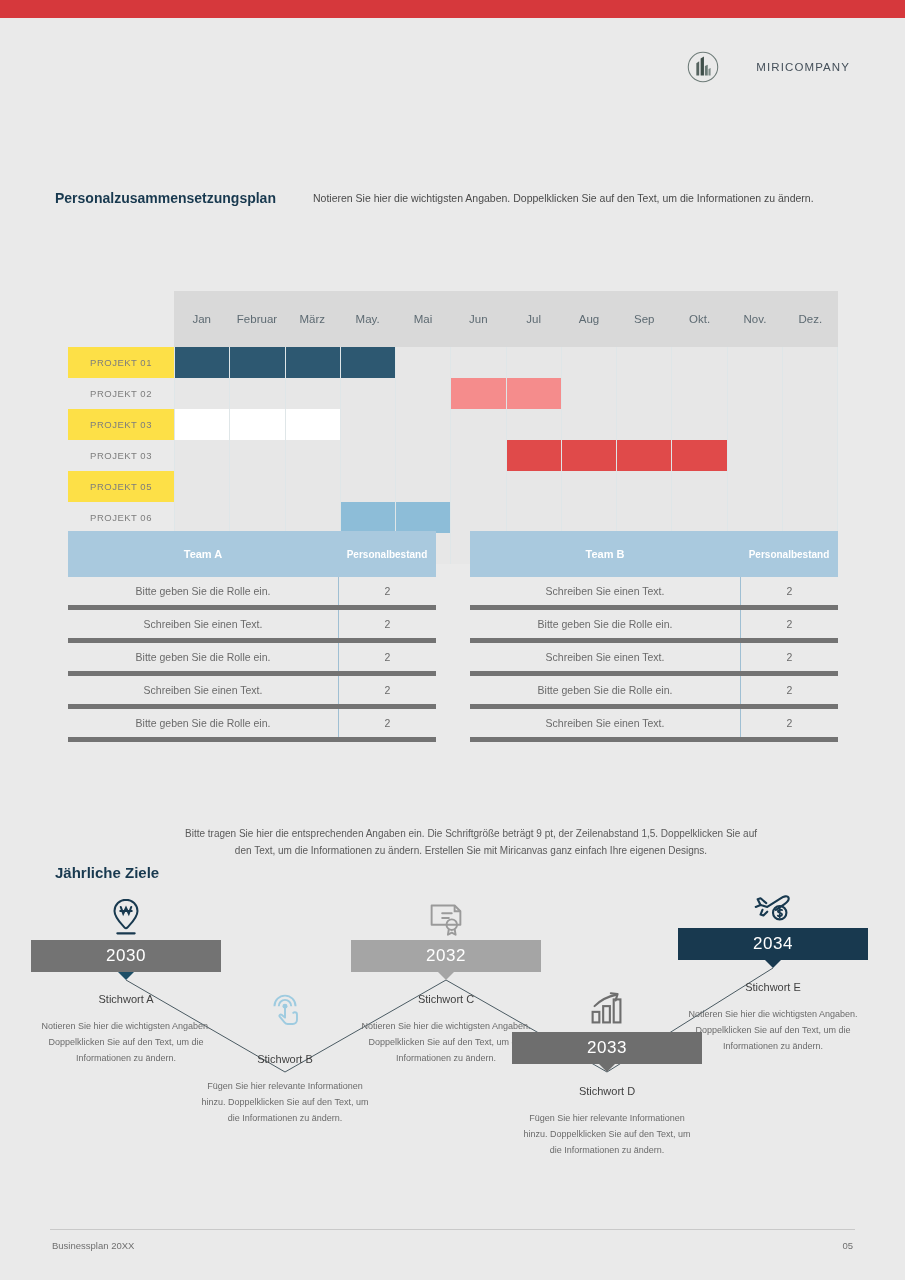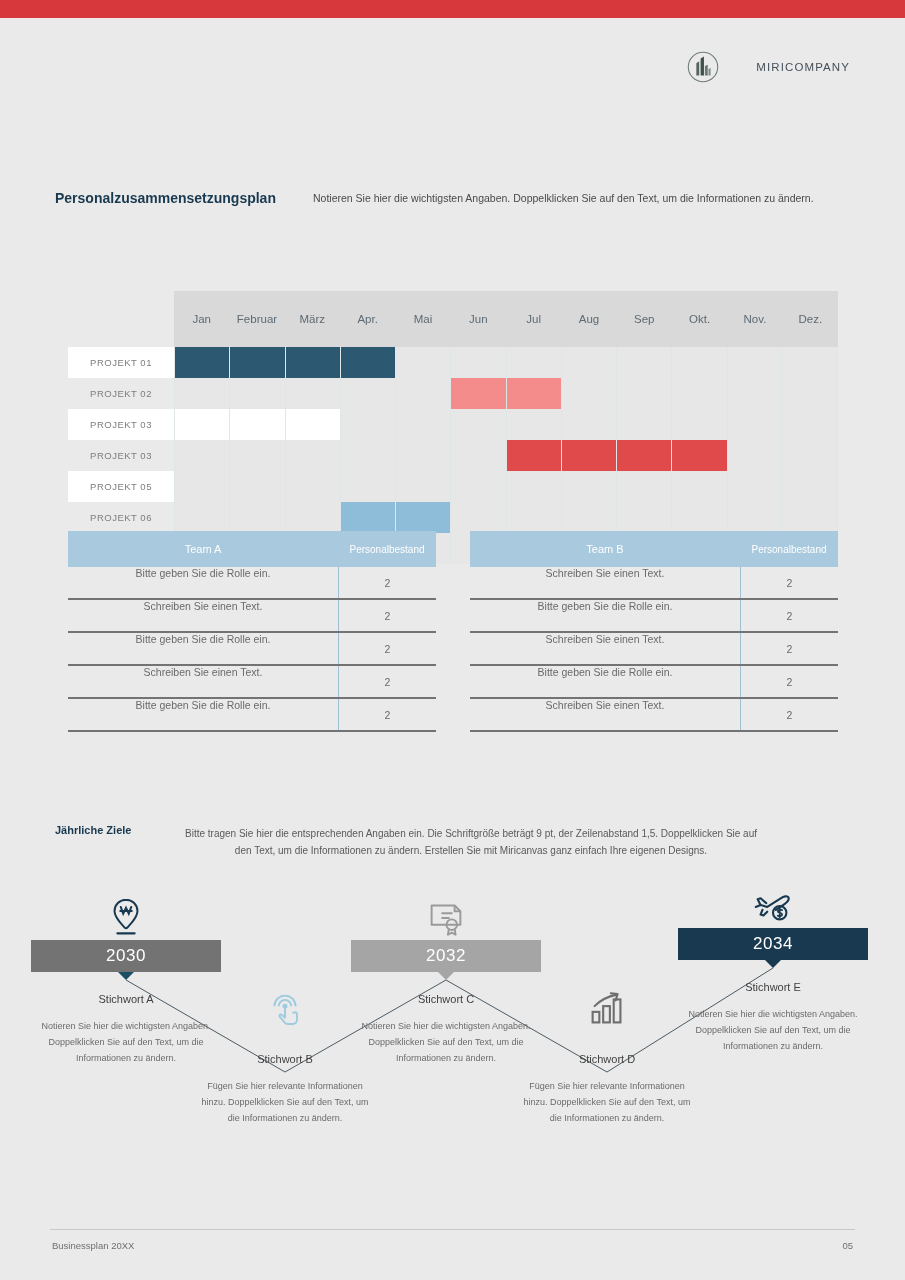--- a/index.html
+++ b/index.html
@@ -34,37 +34,37 @@
   .g-label { width:106px; flex:0 0 106px; font-size:9.5px; color:#7d7d7d; letter-spacing:.5px;
              display:flex; align-items:center; justify-content:center; }
   .g-months { flex:1; display:flex; height:56px; background:#d9d9d9; }
   .g-month { flex:1; display:flex; align-items:center; justify-content:center;
              font-size:11.5px; color:#5d6a72; }
   .g-track { flex:1; display:flex; height:30.5px; }
   .g-cell { flex:1; background:#e7e7e7; border-right:1px solid #dfe6e8; }
   .g-cell:first-child { border-left:1px solid #dfe6e8; }
   .g-body .g-row { margin-bottom:0; }
   .g-body .g-row + .g-row { margin-top:0.5px; }
-  .g-label.shaded { background:#ffffff; }
+  .g-label.shaded { background:#fde047; }
 
   
   .tables { position:absolute; left:68px; top:531px; width:770px; display:flex; gap:34px; }
   .tbl { flex:1; }
-  .tbl-head { display:flex; background:#a9c9de; height:36px; align-items:center; }
+  .tbl-head { display:flex; background:#a9c9de; height:46px; align-items:center;font-weight:bold; }
   .tbl-head .c1 { flex:1; text-align:center; font-size:11px; color:#ffffff; }
   .tbl-head .c2 { width:98px; flex:0 0 98px; text-align:center; font-size:10px; color:#ffffff; }
-  .tbl-row { display:flex; height:33px; border-bottom:2px solid #737373; }
+  .tbl-row { display:flex; height:33px; align-items:center; border-bottom:5px solid #737373; }
   .tbl-row:first-of-type { border-top:1px solid #6d8ea3; }
   .tbl-row .c1 { flex:1; text-align:center; font-size:10.5px; color:#6a6a6a; }
   .tbl-row .c2 { width:98px; flex:0 0 98px; text-align:center; font-size:10.5px; color:#6a6a6a;
                  border-left:1px solid #9fbfd3; align-self:stretch; display:flex;
                  align-items:center; justify-content:center; }
 
   
-  .sec2-head { position:absolute; left:55px; top:824px; font-size:11px; font-weight:bold; color:#18394f; }
+  .sec2-head { position:absolute; left:55px; top:864px; font-size:15px; font-weight:bold; color:#18394f; }
   .sec2-desc { position:absolute; left:182px; top:825px; width:578px; font-size:10px;
                color:#5a5a5a; line-height:1.72; text-align:center; }
 
   .timeline { position:absolute; left:0; top:880px; width:905px; height:320px; }
   .tl-svg { position:absolute; left:0; top:0; width:905px; height:320px; }
 
   .milestone { position:absolute; width:190px; text-align:center; }
   .ms-icon { height:56px; display:flex; align-items:flex-end; justify-content:center; }
   .ms-banner { position:relative; height:32px; display:flex; align-items:center;
                justify-content:center; color:#fff; font-size:17px; letter-spacing:.5px; }
@@ -103,21 +103,21 @@
   <div class="sec1-head">Personalzusammensetzungsplan</div>
   <div class="sec1-desc">Notieren Sie hier die wichtigsten Angaben. Doppelklicken Sie auf den Text, um die Informationen zu ändern.</div>
 
   <div class="gantt">
     <div class="g-row">
       <div class="g-label"></div>
       <div class="g-months" id="gantt-months">
           <div class="g-month">Jan</div>
           <div class="g-month">Februar</div>
           <div class="g-month">März</div>
-          <div class="g-month">Apr.</div>
+          <div class="g-month">May.</div>
           <div class="g-month">Mai</div>
           <div class="g-month">Jun</div>
           <div class="g-month">Jul</div>
           <div class="g-month">Aug</div>
           <div class="g-month">Sep</div>
           <div class="g-month">Okt.</div>
           <div class="g-month">Nov.</div>
           <div class="g-month">Dez.</div>
         </div>
     </div>
@@ -352,20 +352,23 @@
         <div class="milestone" style="left: 512px; top: 96px;">
           <div class="ms-icon">
             <svg viewBox="0 0 48 48" width="46" height="46">
               <rect x="9" y="27" width="7" height="11" fill="none" stroke="#6e6e6e" stroke-width="2.2"></rect>
               <rect x="20" y="21" width="7" height="17" fill="none" stroke="#6e6e6e" stroke-width="2.2"></rect>
               <rect x="31" y="14" width="7" height="24" fill="none" stroke="#6e6e6e" stroke-width="2.2"></rect>
               <path d="M11 21c6-6 13-10 23-12" fill="none" stroke="#6e6e6e" stroke-width="2.2" stroke-linecap="round"></path>
               <path d="M28 7.5l7 1-2 6.5" fill="none" stroke="#6e6e6e" stroke-width="2.2" stroke-linecap="round" stroke-linejoin="round"></path>
             </svg>
           </div>
+          <div class="ms-banner" style="background: rgb(110, 110, 110); color: rgb(110, 110, 110);">
+            <span style="color: rgb(255, 255, 255);">2033</span>
+          </div>
           <div class="ms-kw">Stichwort D</div>
           <div class="ms-body">Fügen Sie hier relevante Informationen hinzu. Doppelklicken Sie auf den Text, um die Informationen zu ändern.</div>
         </div>
         <div class="milestone" style="left: 678px; top: -8px;">
           <div class="ms-icon">
             <svg viewBox="0 0 48 48" width="46" height="46">
               <path d="M6 26l5-2 7 2 14-9c3-2 7-3 8-1s-1 5-4 7l-9 6" fill="none" stroke="#18394f" stroke-width="2.2" stroke-linejoin="round" stroke-linecap="round"></path>
               <path d="M11 24l-3-6 3-1 6 5M13 29l-2 5 3 1 4-4" fill="none" stroke="#18394f" stroke-width="2.2" stroke-linejoin="round" stroke-linecap="round"></path>
               <circle cx="31" cy="32" r="7" fill="none" stroke="#18394f" stroke-width="2.2"></circle>
               <path d="M33.5 29.3c-.7-.8-4.5-1-4.5 1.2 0 2.2 4.5 1.2 4.5 3.4 0 2.2-3.8 2-4.5 1.2M31 27.2v9.6" stroke="#18394f" stroke-width="1.8" fill="none" stroke-linecap="round"></path>

